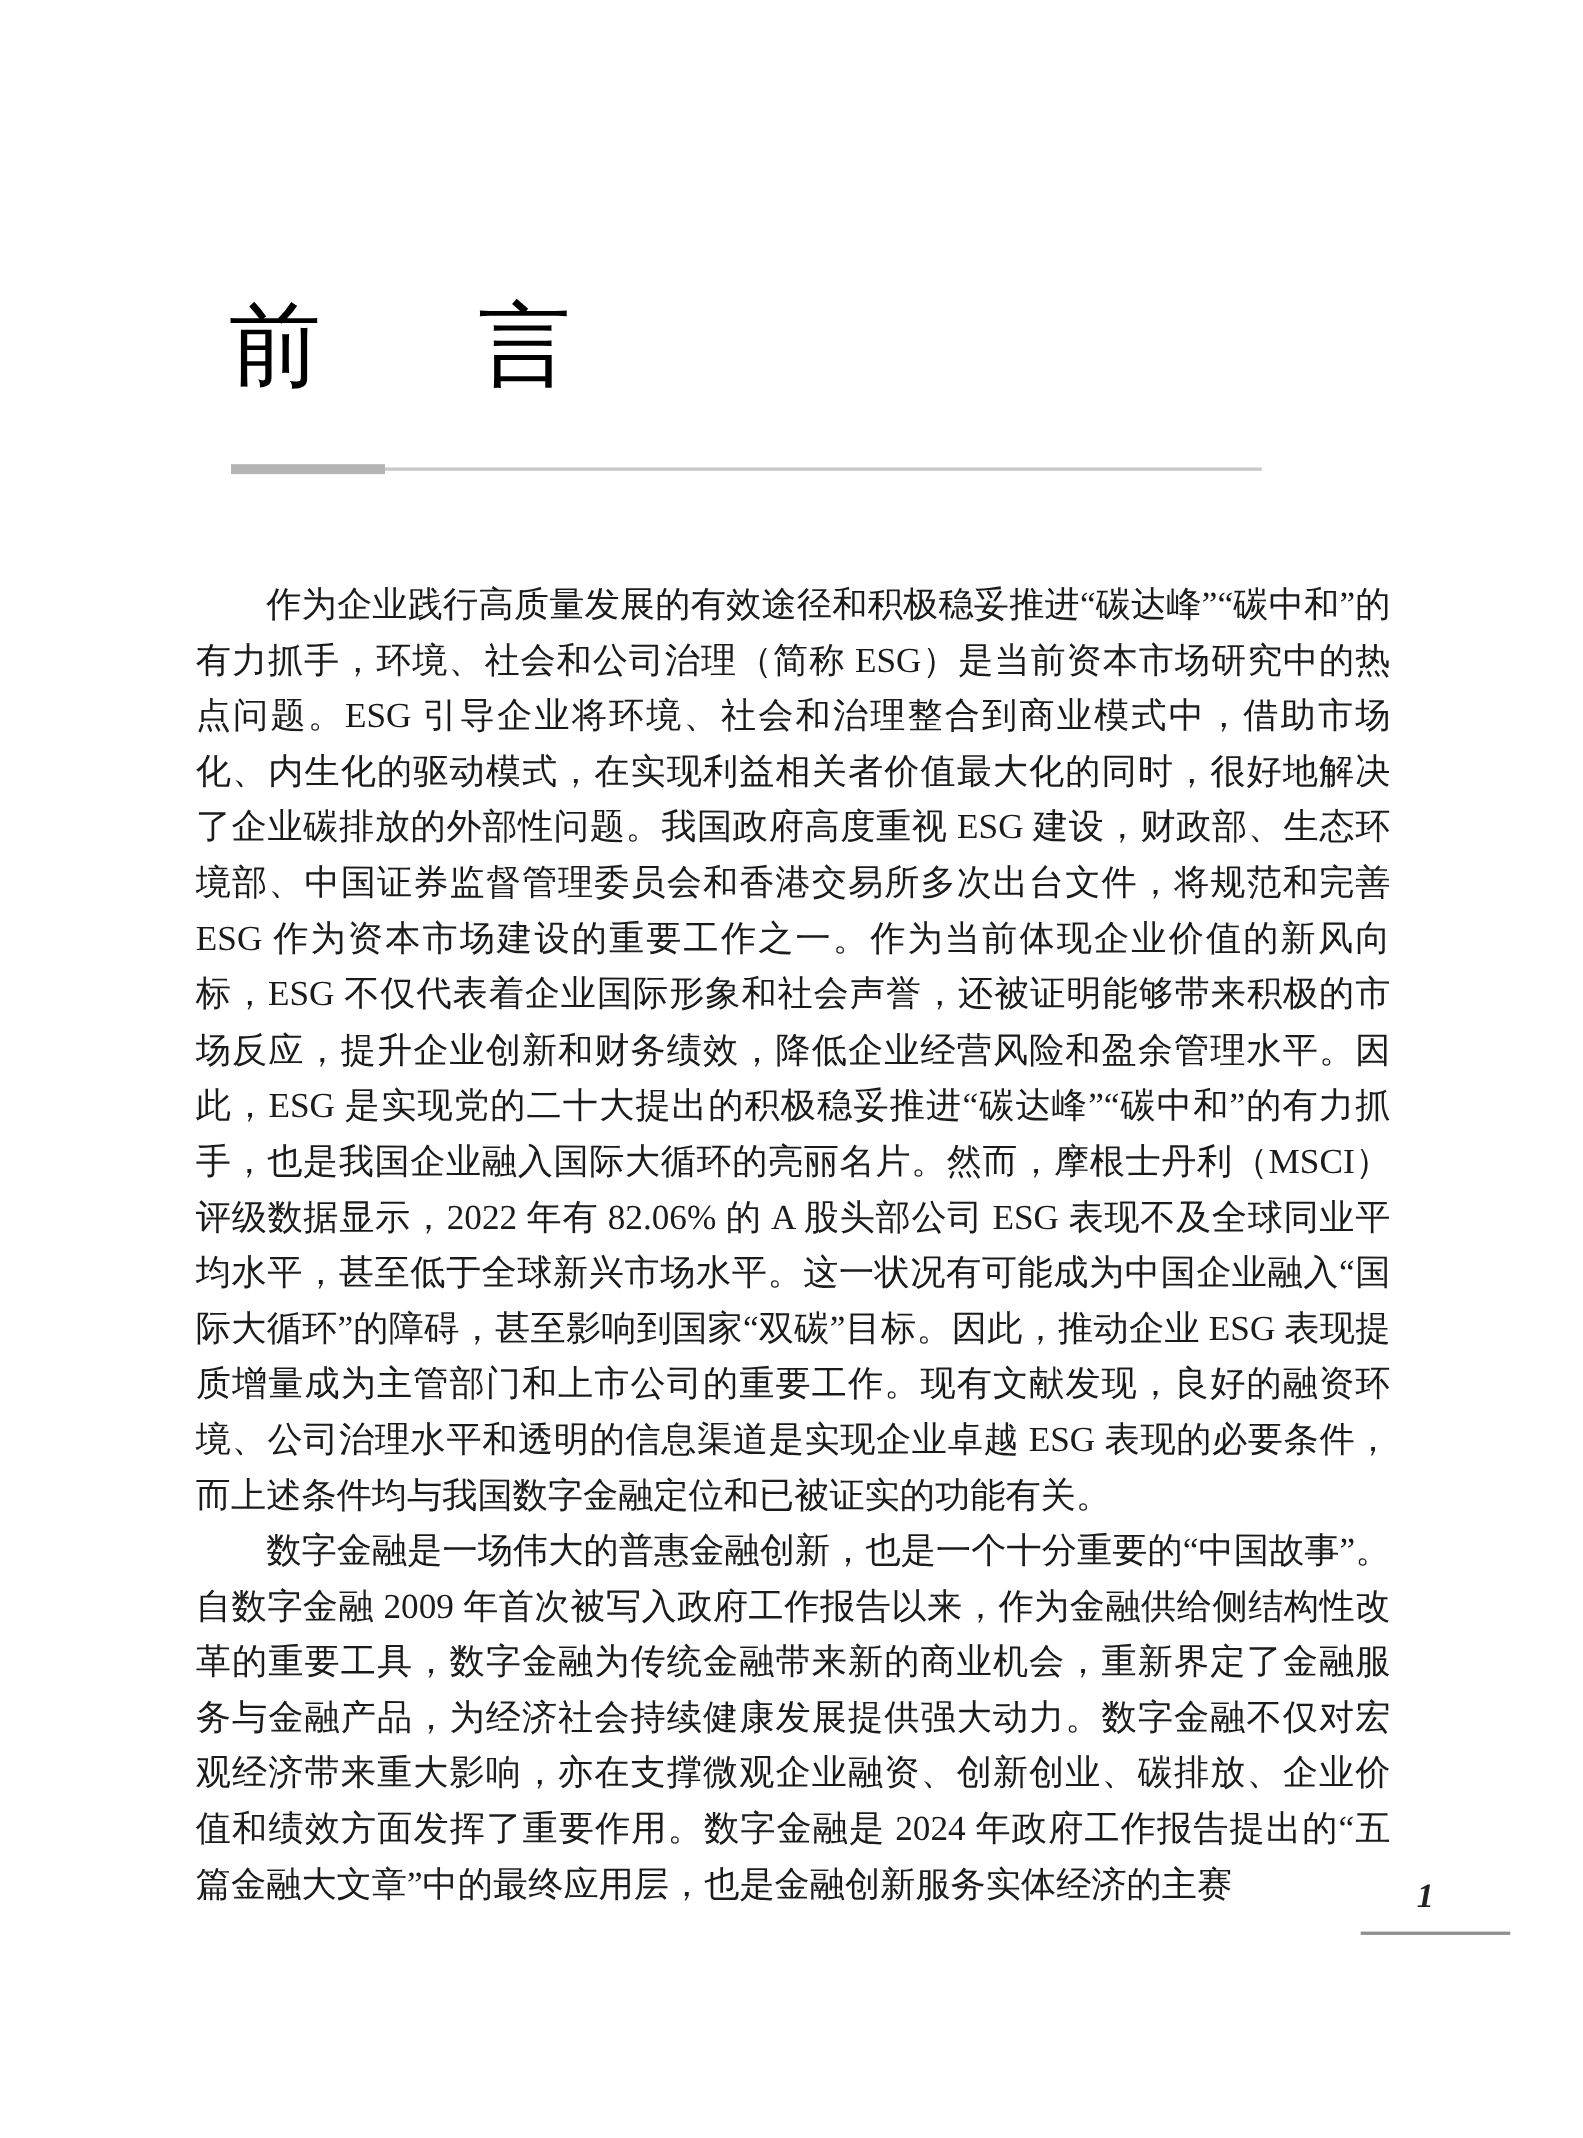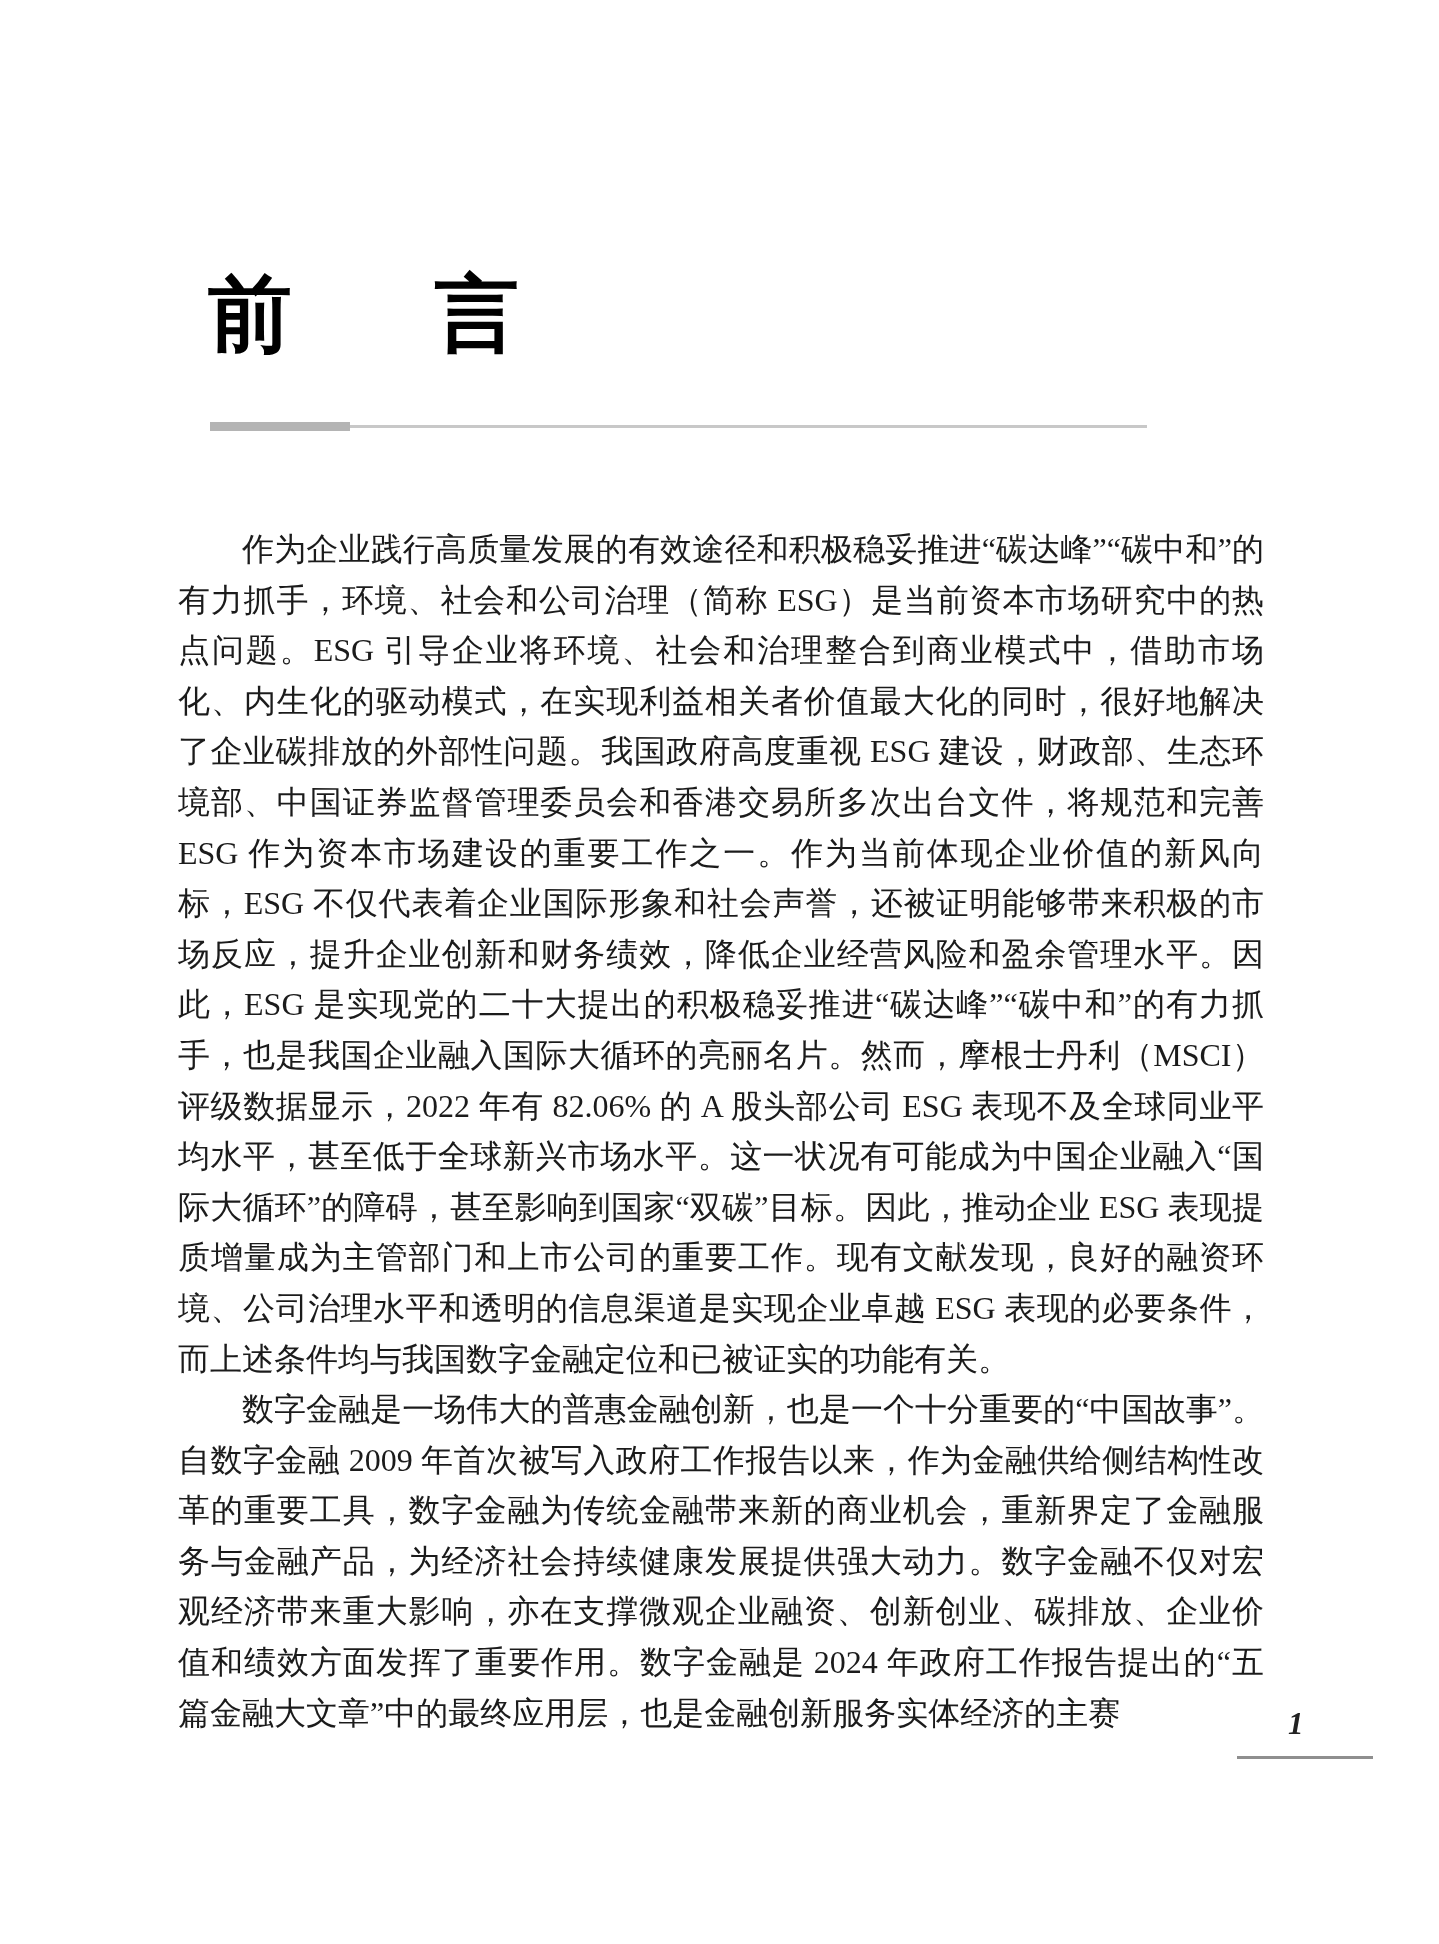--- a/index.html
+++ b/index.html
@@ -16,21 +16,21 @@
     overflow: hidden;
     font-family: "Liberation Serif", serif;
   }
   .page-title {
     position: absolute;
     left: 208px;
     top: 268px;
     margin: 0;
     font-family: "Liberation Sans", sans-serif;
     font-size: 84px;
-    font-weight: 700;
+    font-weight: 400;
     letter-spacing: 0.35em;
     color: #000000;
     line-height: 1.1;
     white-space: nowrap;
   }
   .title-rule {
     position: absolute;
     left: 210px;
     top: 422px;
     width: 937px;

